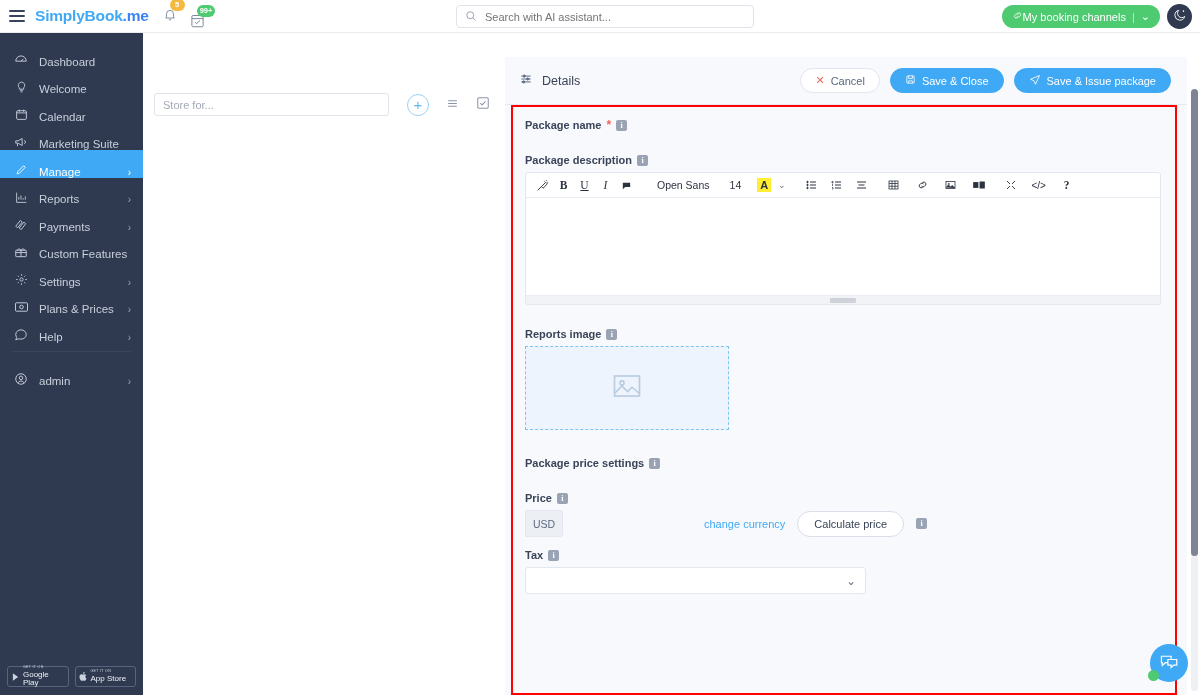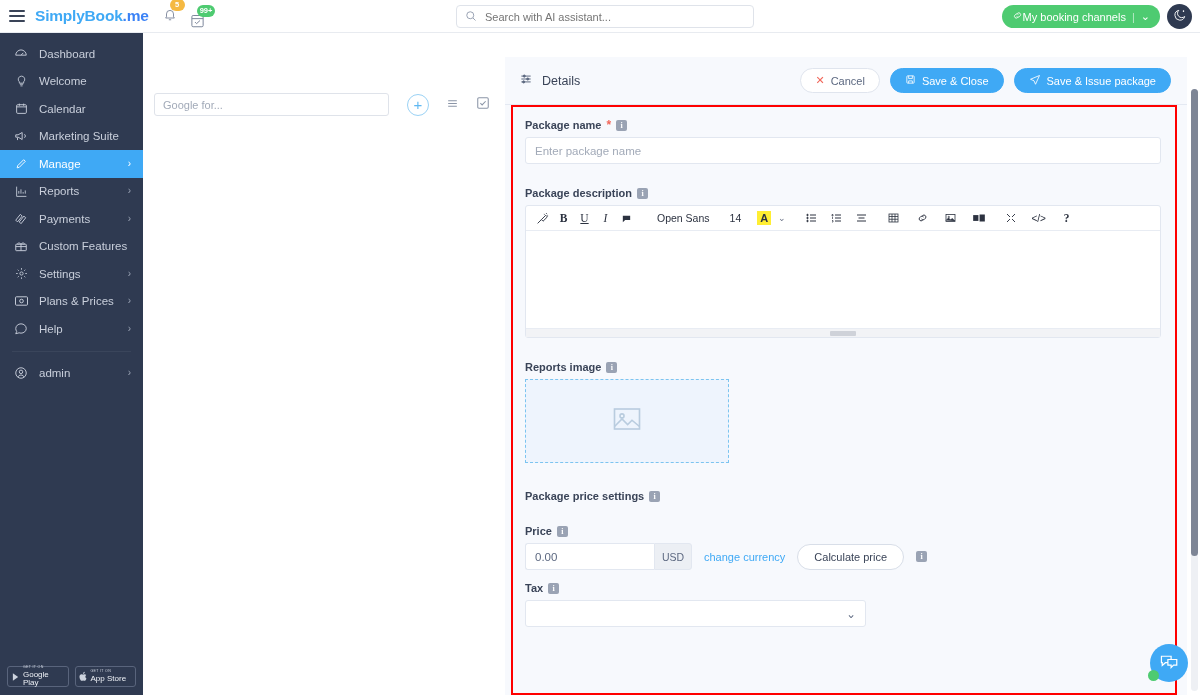--- a/index.html
+++ b/index.html
@@ -13,21 +13,21 @@
   .app { position: relative; width: 1200px; height: 695px; display: flex; }
 
   
   .sidebar {
     width: 143px; height: 695px; background: #2f3a51;
     flex: 0 0 143px; position: relative; color: #c6ccd8;
   }
   .sb-top { height: 33px; background: #2f3a51; }
   .sb-items { padding-top: 7px; }
   .sb-item {
-    display: flex; align-items: center; height: 27.5px;
+    display: flex; align-items: flex-end; height: 27.5px;
     padding-left: 12px; font-size: 11.5px; color: #c9cfdb;
     position: relative; cursor: pointer; white-space: nowrap;
   }
   .sb-item .ic {
     width: 18px; height: 16px; display: inline-flex;
     align-items: center; justify-content: center; margin-right: 9px;
     flex: 0 0 18px;
   }
   .sb-item .ic svg { display: block; }
   .sb-item.active { background: #3fa9f5; color: #ffffff; }
@@ -475,21 +475,21 @@
             </svg>
         </span>
       </div>
     </div>
 
 
     <div class="left-blank"></div>
 
     <div class="list-toolbar">
       <div class="search-for">
-        <span>Google for...</span>
+        <span>Store for...</span>
       </div>
       <div class="round-add">
         <span>+</span>
       </div>
       <div class="icon-btn">
         <span>
           <svg width="15" height="13" viewBox="0 0 24 24" fill="none" stroke="#8b95a7" stroke-width="2">
               <path d="M4 7h16M4 12h16M4 17h16"></path>
             </svg>
         </span>
@@ -542,23 +542,20 @@
         </div>
       </div>
 
       <div class="form-scroll">
 
         <div class="field">
           <div class="fld-label">
             <span>Package name</span>
             <span class="req">*</span>
             <span class="info-i">i</span>
-          </div>
-          <div class="txt-input">
-            <span>Enter package name</span>
           </div>
         </div>
 
         <div class="field">
           <div class="fld-label">
             <span>Package description</span>
             <span class="info-i">i</span>
           </div>
           <div class="editor">
             <div class="ed-toolbar">
@@ -663,21 +660,20 @@
           </div>
         </div>
 
         <div class="field" style="margin-top:18px;margin-bottom:12px;">
           <div class="fld-label">
             <span>Price</span>
             <span class="info-i">i</span>
           </div>
           <div class="price-row">
             <div class="price-input-wrap">
-              <div class="pi">0.00</div>
               <div class="cur">USD</div>
             </div>
             <span class="link">change currency</span>
             <div class="calc-btn">
               <span>Calculate price</span>
             </div>
             <span class="info-i">i</span>
           </div>
         </div>
 

